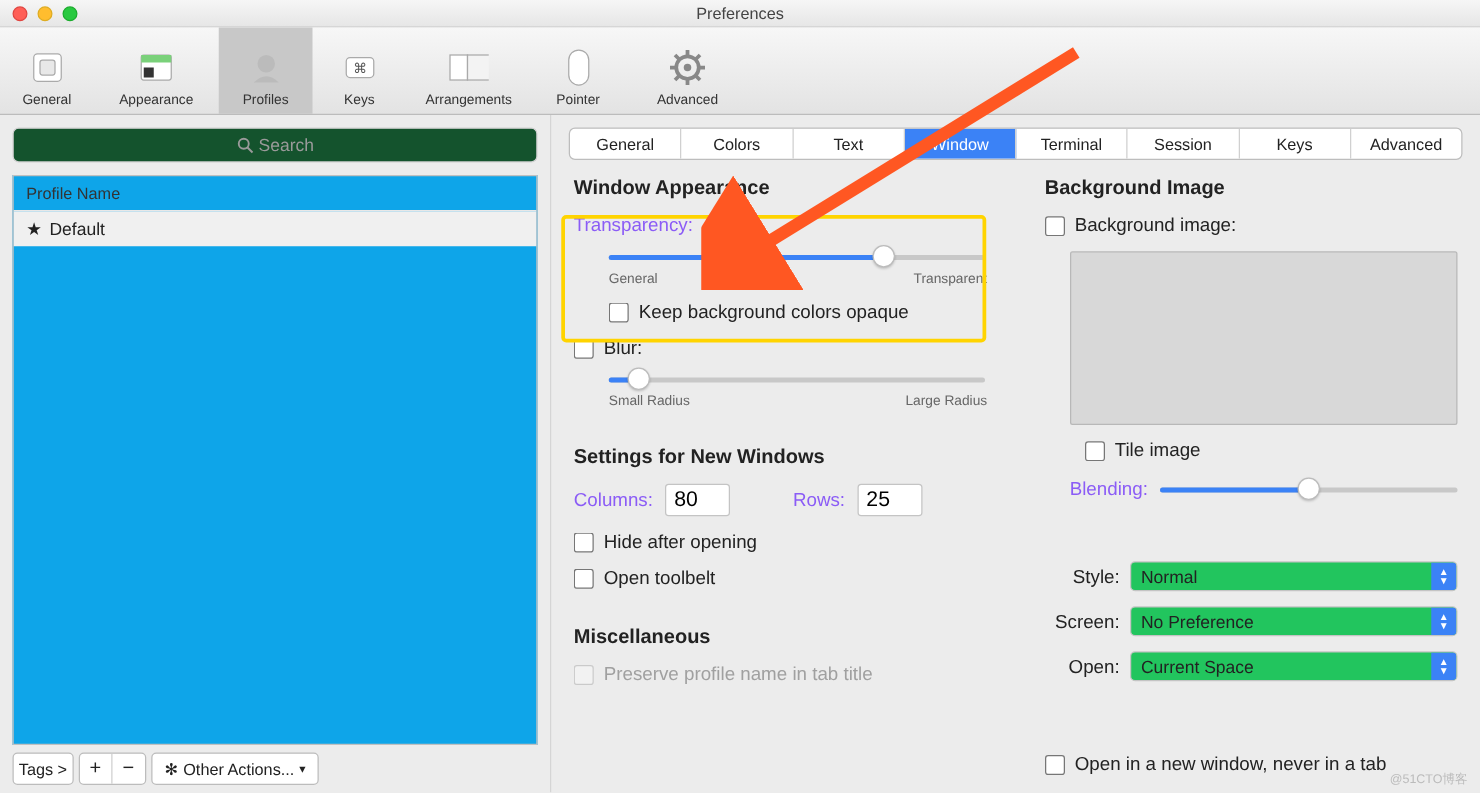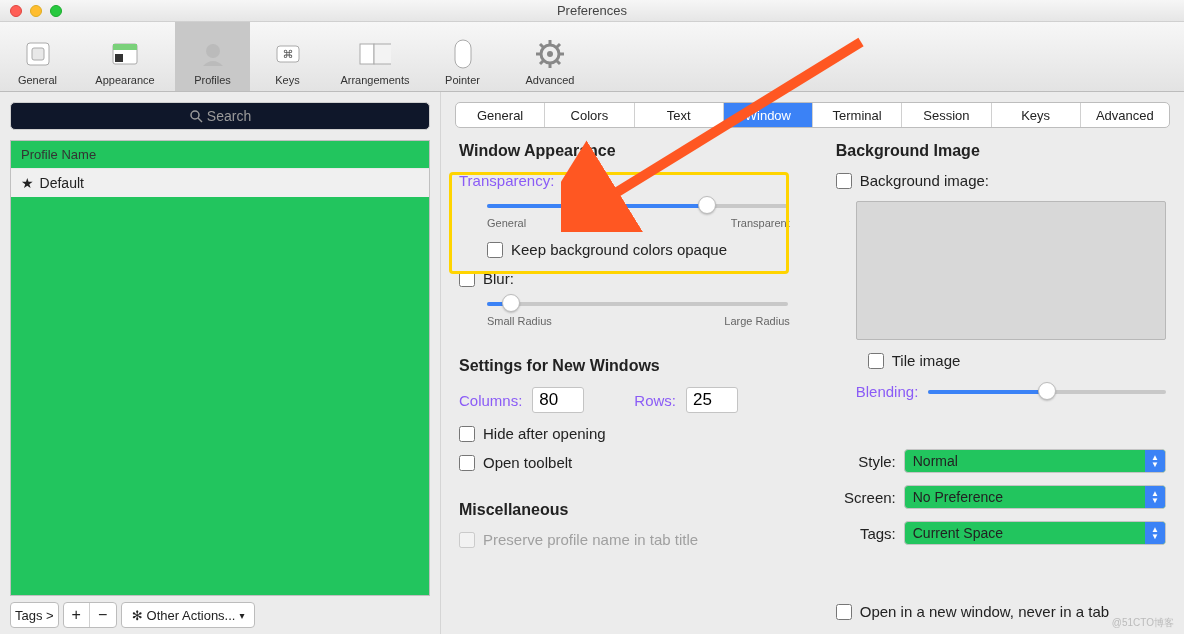--- a/index.html
+++ b/index.html
@@ -13,23 +13,23 @@
 .title { position: absolute; width: 100%; text-align: center; color: #444; font-size: 13px; top: 3px; pointer-events: none; }
 .toolbar { height: 70px; background: linear-gradient(#f7f7f7,#e3e3e3); border-bottom: 1px solid #bcbcbc; display: flex; }
 .tb-item { width: 75px; display: flex; flex-direction: column; align-items: center; justify-content: flex-end; padding-bottom: 5px; gap: 4px; cursor: default; }
 .tb-item.wide { width: 100px; }
 .tb-item.active { background: #c8c8c8; }
 .tb-icon { width: 32px; height: 32px; display: flex; align-items: center; justify-content: center; }
 .tb-label { font-size: 11px; color: #333; }
 .body { display: flex; height: calc(634px - 92px); }
 .left-pane { width: 440px; display: flex; flex-direction: column; padding: 0; }
 .search-wrap { padding: 10px; }
-.search { width: 100%; height: 28px; border: 1px solid #cfcfcf; border-radius: 5px; background: #0f172a; display: flex; align-items: center; justify-content: center; color: #9a9a9a; font-size: 14px; }
+.search { width: 100%; height: 28px; border: 1px solid #cfcfcf; border-radius: 5px; background: #14532d; display: flex; align-items: center; justify-content: center; color: #9a9a9a; font-size: 14px; }
 .search svg { margin-right: 4px; }
-.profile-box { margin: 0 10px; border: 1px solid #c0c0c0; background: #22c55e; flex: 1; display: flex; flex-direction: column; }
+.profile-box { margin: 0 10px; border: 1px solid #c0c0c0; background: #0ea5e9; flex: 1; display: flex; flex-direction: column; }
 .profile-header { padding: 6px 10px; font-size: 13px; color: #333; border-bottom: 1px solid #e8e8e8; }
 .profile-row { padding: 6px 10px; font-size: 14px; display: flex; align-items: center; gap: 6px; background: #f0f0f0; }
 .bottom-toolbar { height: 32px; margin: 6px 10px 0; display: flex; gap: 4px; }
 .bt-seg { border: 1px solid #bcbcbc; background: #fff; border-radius: 4px; display: flex; align-items: center; height: 26px; }
 .bt-seg.tags { padding: 0 4px; font-size: 13px; }
 .bt-btn { width: 26px; display: flex; align-items: center; justify-content: center; border-right: 1px solid #d0d0d0; height: 100%; font-size: 16px; }
 .bt-btn:last-child { border-right: none; }
 .bt-actions { padding: 0 10px; font-size: 13px; display: flex; align-items: center; gap: 4px; }
 .right-pane { flex: 1; background: #ececec; display: flex; flex-direction: column; position: relative; border-left: 1px solid #d5d5d5; }
 .tabbar { margin: 10px 14px 0; display: flex; background: #fff; border: 1px solid #bdbdbd; border-radius: 5px; overflow: hidden; height: 26px; }
@@ -287,21 +287,21 @@
           </div>
         </div>
         <div class="sel-row">
           <span class="sl">Screen:</span>
           <div class="select">
             <span>No Preference</span>
             <span class="arr">▲<br>▼</span>
           </div>
         </div>
         <div class="sel-row">
-          <span class="sl">Tags:</span>
+          <span class="sl">Open:</span>
           <div class="select">
             <span>Current Space</span>
             <span class="arr">▲<br>▼</span>
           </div>
         </div>
 
         <div style="height:34px"></div>
         <div class="check-row">
           <input type="checkbox" style="">
             <span>Open in a new window, never in a tab</span>

